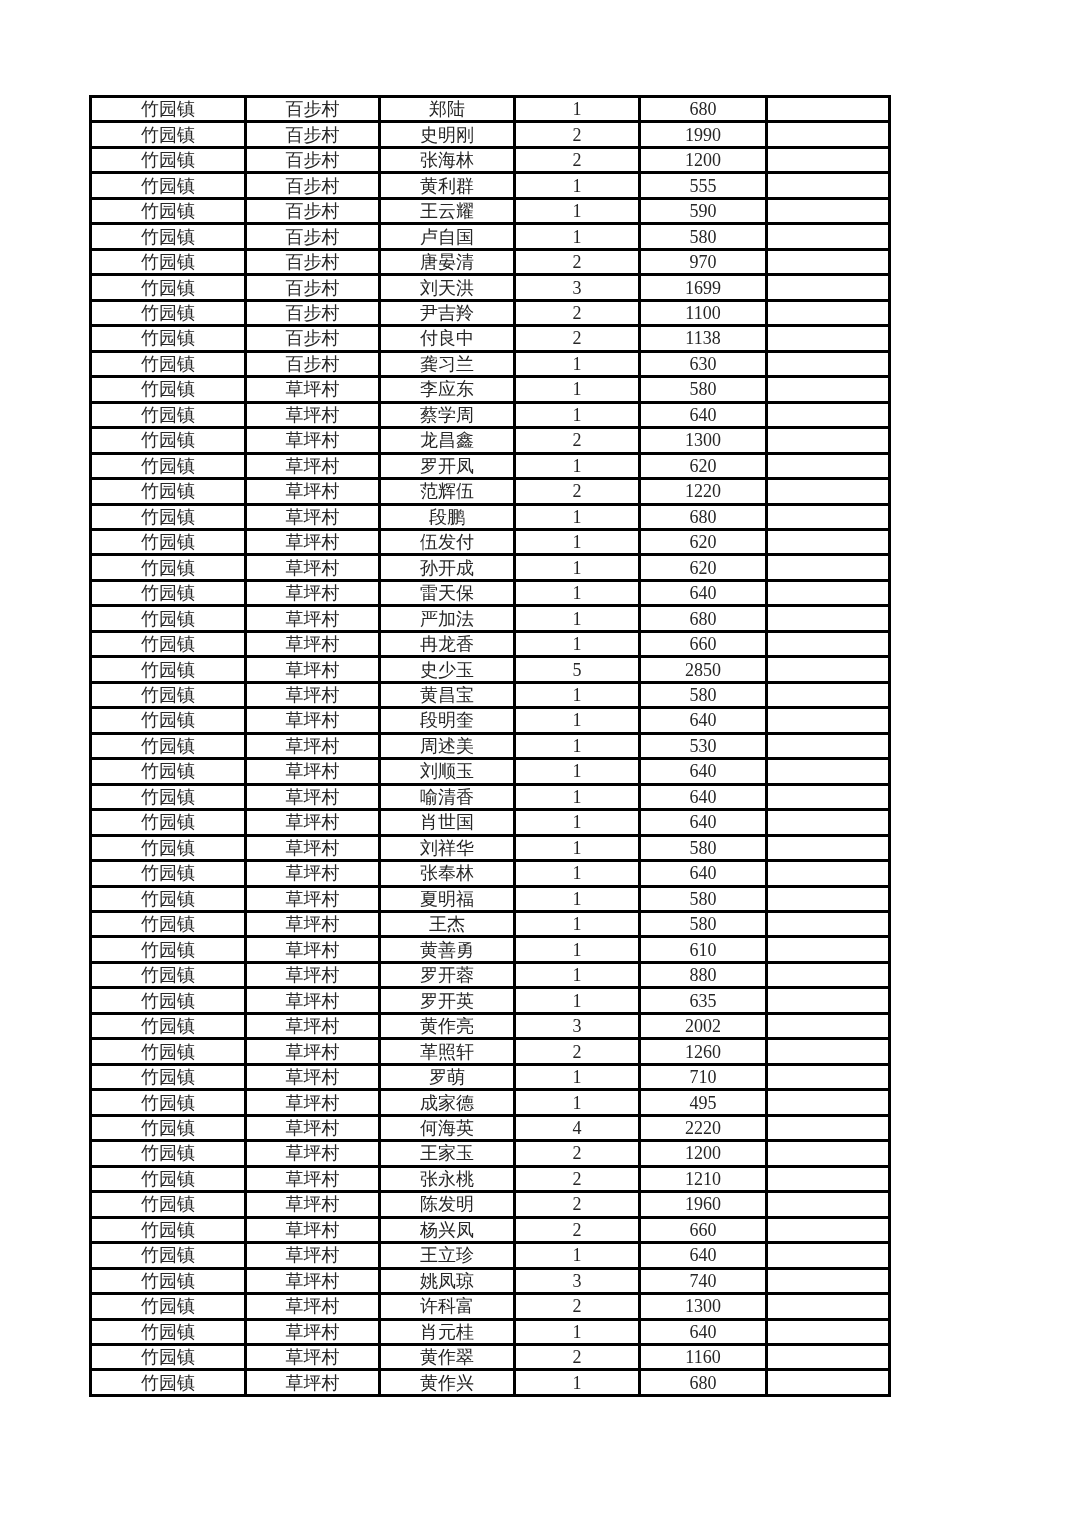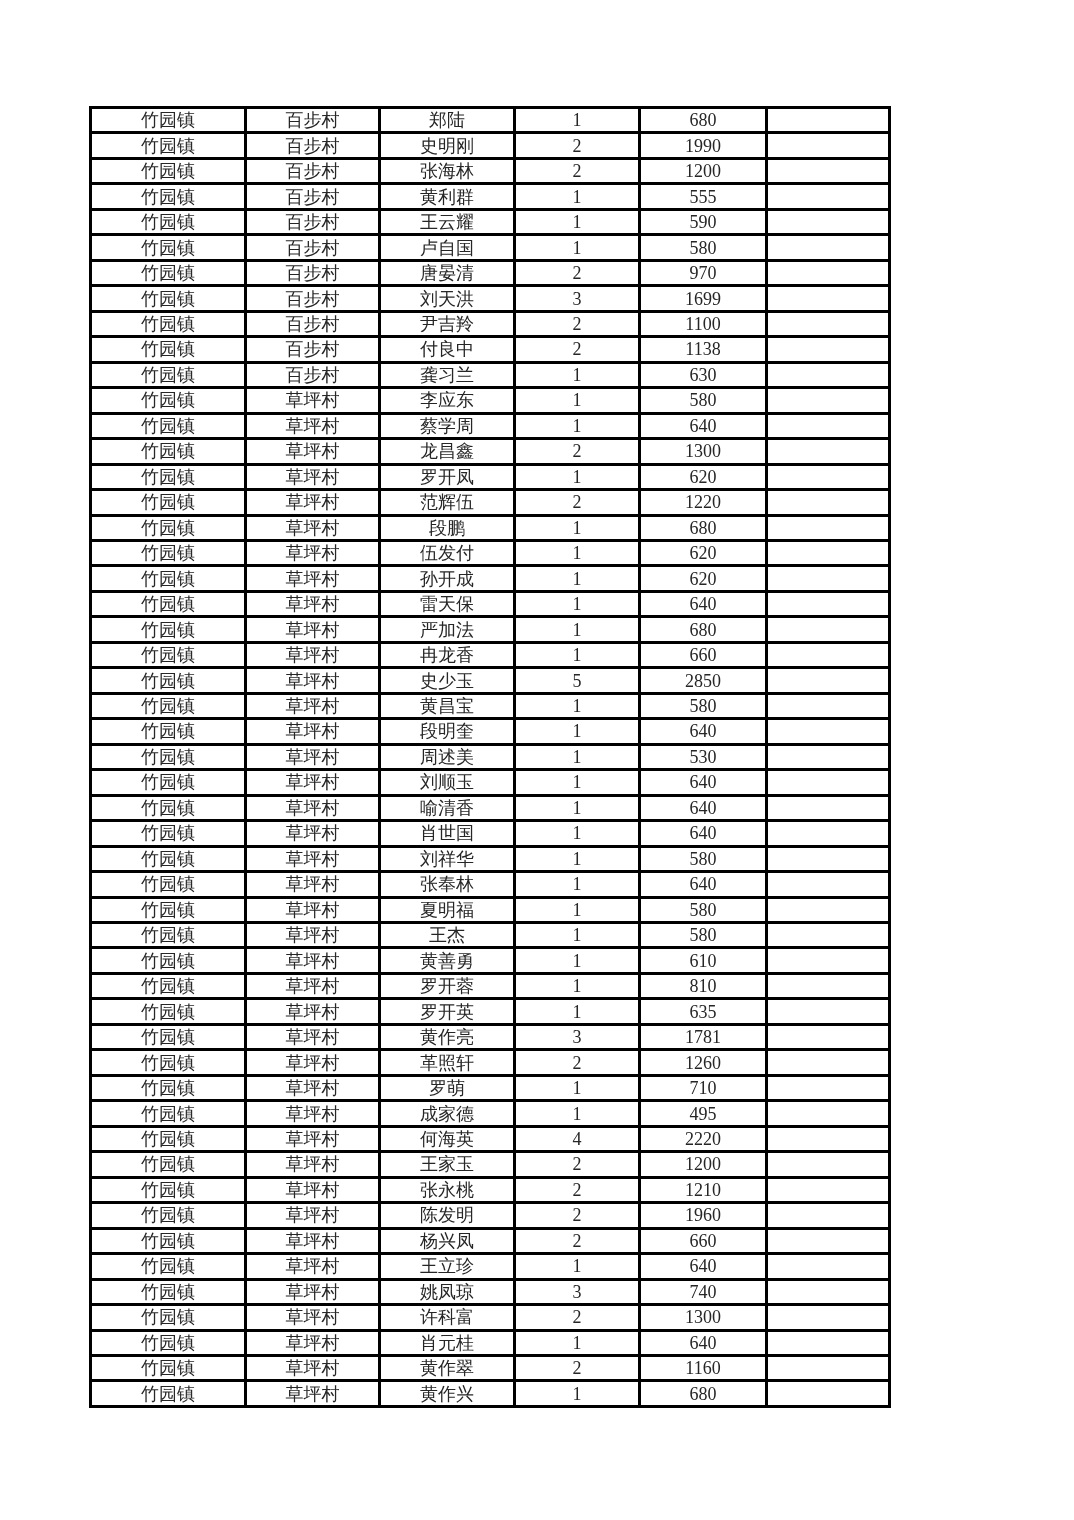--- a/index.html
+++ b/index.html
@@ -9,21 +9,21 @@
   }
   body {
     width: 1074px;
     height: 1520px;
     position: relative;
     font-family: "Liberation Serif", "DejaVu Serif", serif;
   }
   table.records {
     position: absolute;
     left: 89px;
-    top: 106px;
+    top: 95px;
     width: 799px;
     height: 1302px;
     border-collapse: collapse;
     table-layout: fixed;
   }
   table.records td {
     border: 3px solid #000000;
     text-align: center;
     vertical-align: middle;
     font-size: 18px;
@@ -353,39 +353,39 @@
           <td>1</td>
           <td>610</td>
           <td></td>
         </tr>
 
         <tr>
           <td>竹园镇</td>
           <td>草坪村</td>
           <td>罗开蓉</td>
           <td>1</td>
-          <td>810</td>
+          <td>880</td>
           <td></td>
         </tr>
 
         <tr>
           <td>竹园镇</td>
           <td>草坪村</td>
           <td>罗开英</td>
           <td>1</td>
           <td>635</td>
           <td></td>
         </tr>
 
         <tr>
           <td>竹园镇</td>
           <td>草坪村</td>
           <td>黄作亮</td>
           <td>3</td>
-          <td>1781</td>
+          <td>2002</td>
           <td></td>
         </tr>
 
         <tr>
           <td>竹园镇</td>
           <td>草坪村</td>
           <td>革照轩</td>
           <td>2</td>
           <td>1260</td>
           <td></td>

